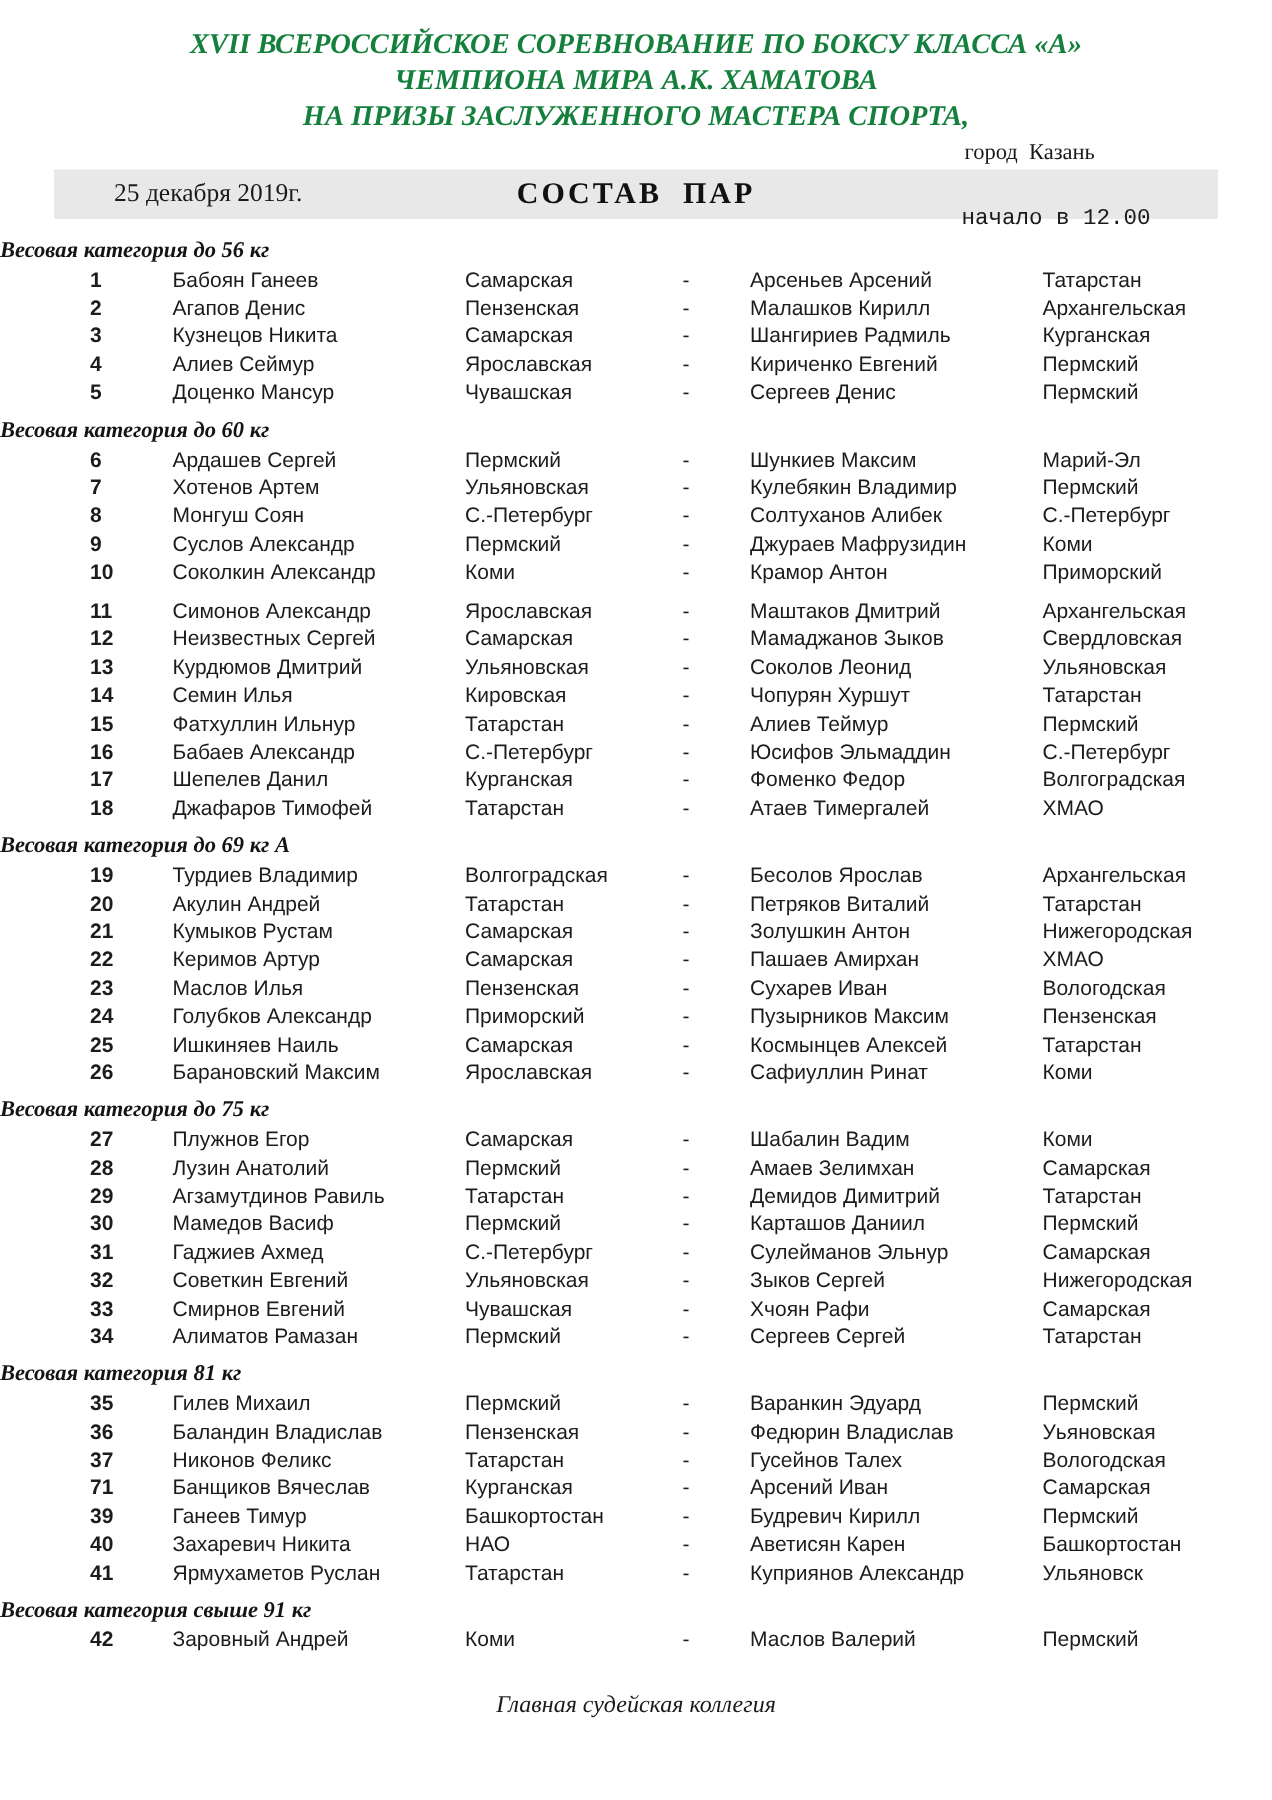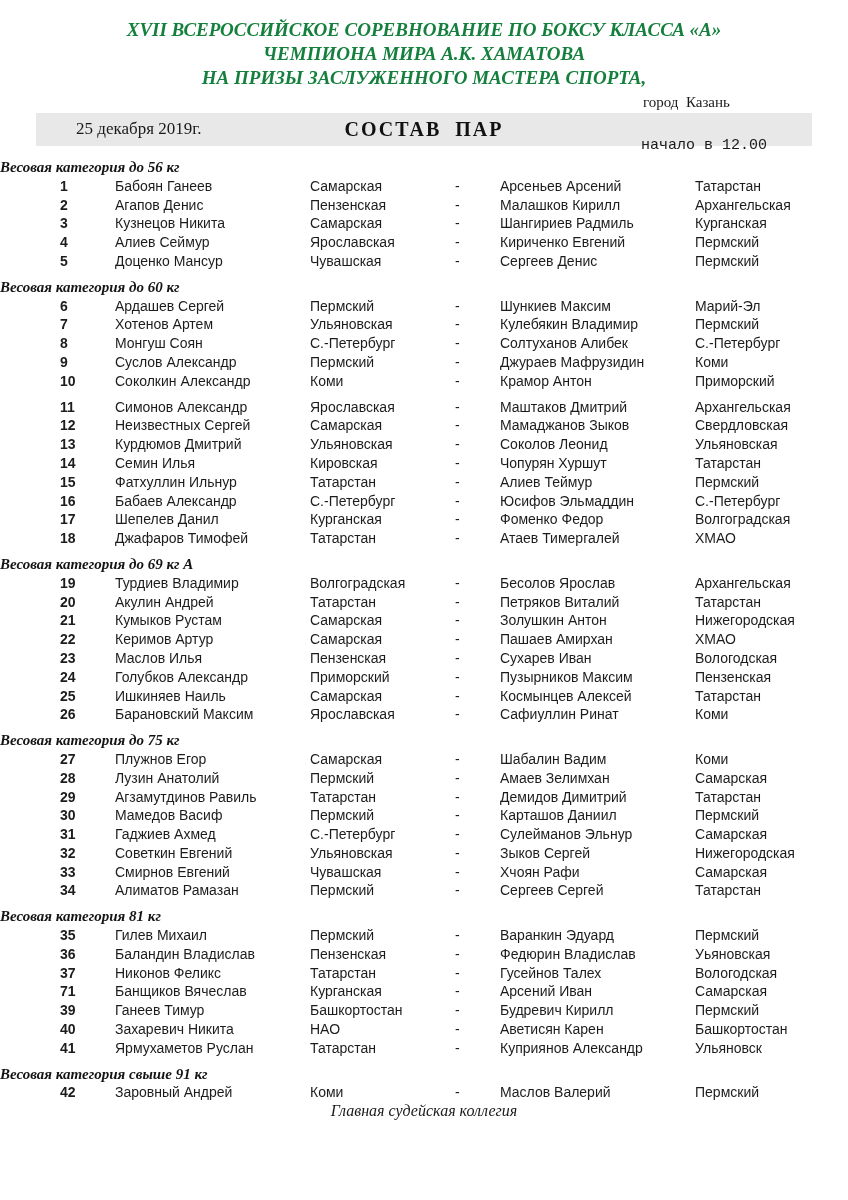--- a/index.html
+++ b/index.html
@@ -90,21 +90,21 @@
     line-height: 18.8px;
     color: #1c1c1c;
   }
   .pair-num {
     font-weight: bold;
   }
   .pair-sep {
     text-align: left;
   }
   .footer-line {
-    margin-top: 0;
+    margin-top: 26px;
     text-align: center;
     font-family: "Liberation Serif", "DejaVu Serif", serif;
     font-style: italic;
     font-size: 16px;
     color: #1a1a1a;
   }
 </style>
 </head>
 <body>
 

